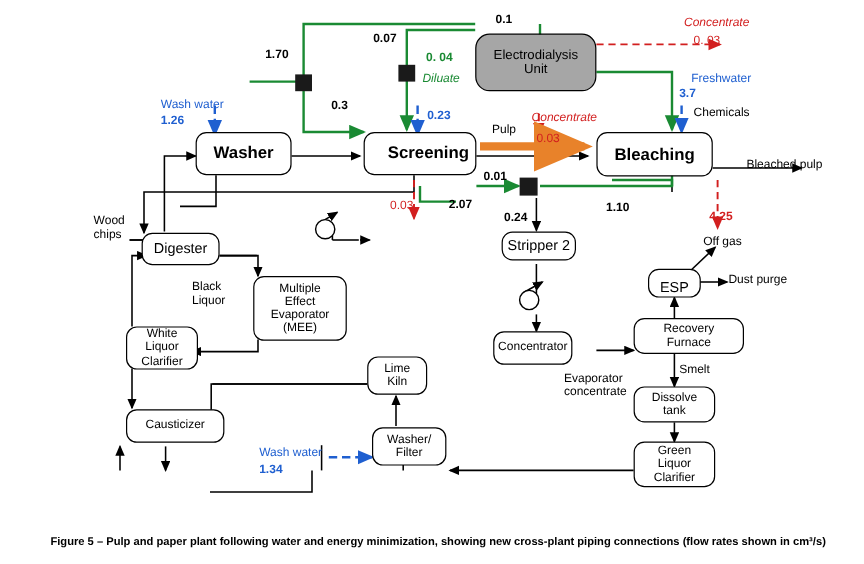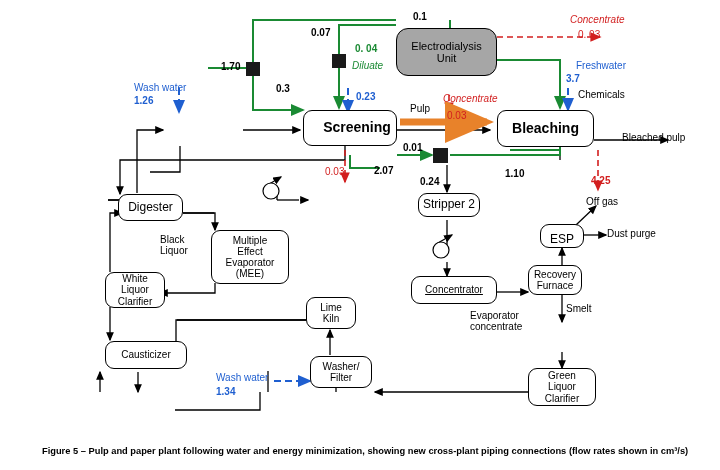--- a/index.html
+++ b/index.html
@@ -184,20 +184,23 @@
     <g stroke="#e8822a" stroke-width="7" fill="none">
       <path d="M400,122 L487,122" marker-end="url(#ah-o)"></path>
     </g>
   </svg>
 
   <div class="node ed" style="left:396px;top:28px;width:101px;height:48px;">
     <span style="white-space:pre-line">Electrodialysis
 Unit</span>
   </div>
 
+  <div class="node big" style="left:163px;top:110px;width:80px;height:36px;">
+    <span>Washer</span>
+  </div>
 
   <div class="node big" style="left:303px;top:110px;width:94px;height:36px;padding-left:16px;">
     <span>Screening</span>
   </div>
 
   <div class="node big" style="left:497px;top:110px;width:97px;height:37px;">
     <span>Bleaching</span>
   </div>
 
   <div class="node mid" style="left:118px;top:194px;width:65px;height:27px;">
@@ -230,41 +233,45 @@
   <div class="node" style="left:306px;top:297px;width:50px;height:32px;">
     <span style="white-space:pre-line">Lime
 Kiln</span>
   </div>
 
   <div class="node" style="left:310px;top:356px;width:62px;height:32px;">
     <span style="white-space:pre-line">Washer/
 Filter</span>
   </div>
 
-  <div class="node" style="left:411px;top:276px;width:86px;height:28px;text-decoration:underline;">
+  <div class="node" style="left:411px;top:276px;width:66px;height:28px;">
     <span>Concentrator</span>
   </div>
 
   <div class="node mid" style="left:540px;top:224px;width:44px;height:24px;align-items:flex-end;">
     <span>ESP</span>
   </div>
 
-  <div class="node" style="left:528px;top:265px;width:54px;height:30px;">
+  <div class="node" style="left:528px;top:265px;width:92px;height:30px;">
     <span style="white-space:pre-line">Recovery
 Furnace</span>
   </div>
 
+  <div class="node" style="left:528px;top:322px;width:68px;height:30px;">
+    <span style="white-space:pre-line">Dissolve
+tank</span>
+  </div>
 
   <div class="node" style="left:528px;top:368px;width:68px;height:38px;">
     <span style="white-space:pre-line">Green
 Liquor
 Clarifier</span>
   </div>
 
-  <div class="lbl b" style="left:221px;top:40px;margin-top:21px;">1.70</div>
+  <div class="lbl b" style="left:221px;top:40px;">1.70</div>
   <div class="lbl b" style="left:311px;top:27px;">0.07</div>
   <div class="lbl b" style="left:413px;top:11px;">0.1</div>
   <div class="lbl b green" style="left:355px;top:43px;">0. 04</div>
   <div class="lbl green ital" style="left:352px;top:60px;">Diluate</div>
   <div class="lbl red ital" style="left:570px;top:14px;">Concentrate</div>
   <div class="lbl red" style="left:578px;top:29px;">0. 03</div>
   <div class="lbl b" style="left:276px;top:83px;">0.3</div>
   <div class="lbl b blue" style="left:356px;top:91px;">0.23</div>
 
   <div class="lbl blue" style="left:134px;top:82px;">Wash water</div>
@@ -280,20 +287,22 @@
 
   <div class="lbl b" style="left:403px;top:142px;">0.01</div>
   <div class="lbl red" style="left:325px;top:166px;">0.03</div>
   <div class="lbl b" style="left:374px;top:165px;">2.07</div>
   <div class="lbl b" style="left:505px;top:168px;">1.10</div>
   <div class="lbl red b" style="left:591px;top:175px;">4.25</div>
   <div class="lbl b" style="left:420px;top:176px;">0.24</div>
 
   <div class="lbl" style="left:622px;top:132px;">Bleached pulp</div>
 
+  <div class="lbl wrap" style="left:78px;top:179px;white-space:pre-line;">Wood
+chips</div>
   <div class="lbl wrap" style="left:160px;top:234px;white-space:pre-line;">Black
 Liquor</div>
 
   <div class="lbl" style="left:586px;top:196px;">Off gas</div>
   <div class="lbl" style="left:607px;top:228px;">Dust purge</div>
   <div class="lbl" style="left:566px;top:303px;">Smelt</div>
   <div class="lbl wrap" style="left:470px;top:310px;width:72px;white-space:pre-line;">Evaporator
 concentrate</div>
 
   <div class="lbl blue" style="left:216px;top:372px;">Wash water</div>

